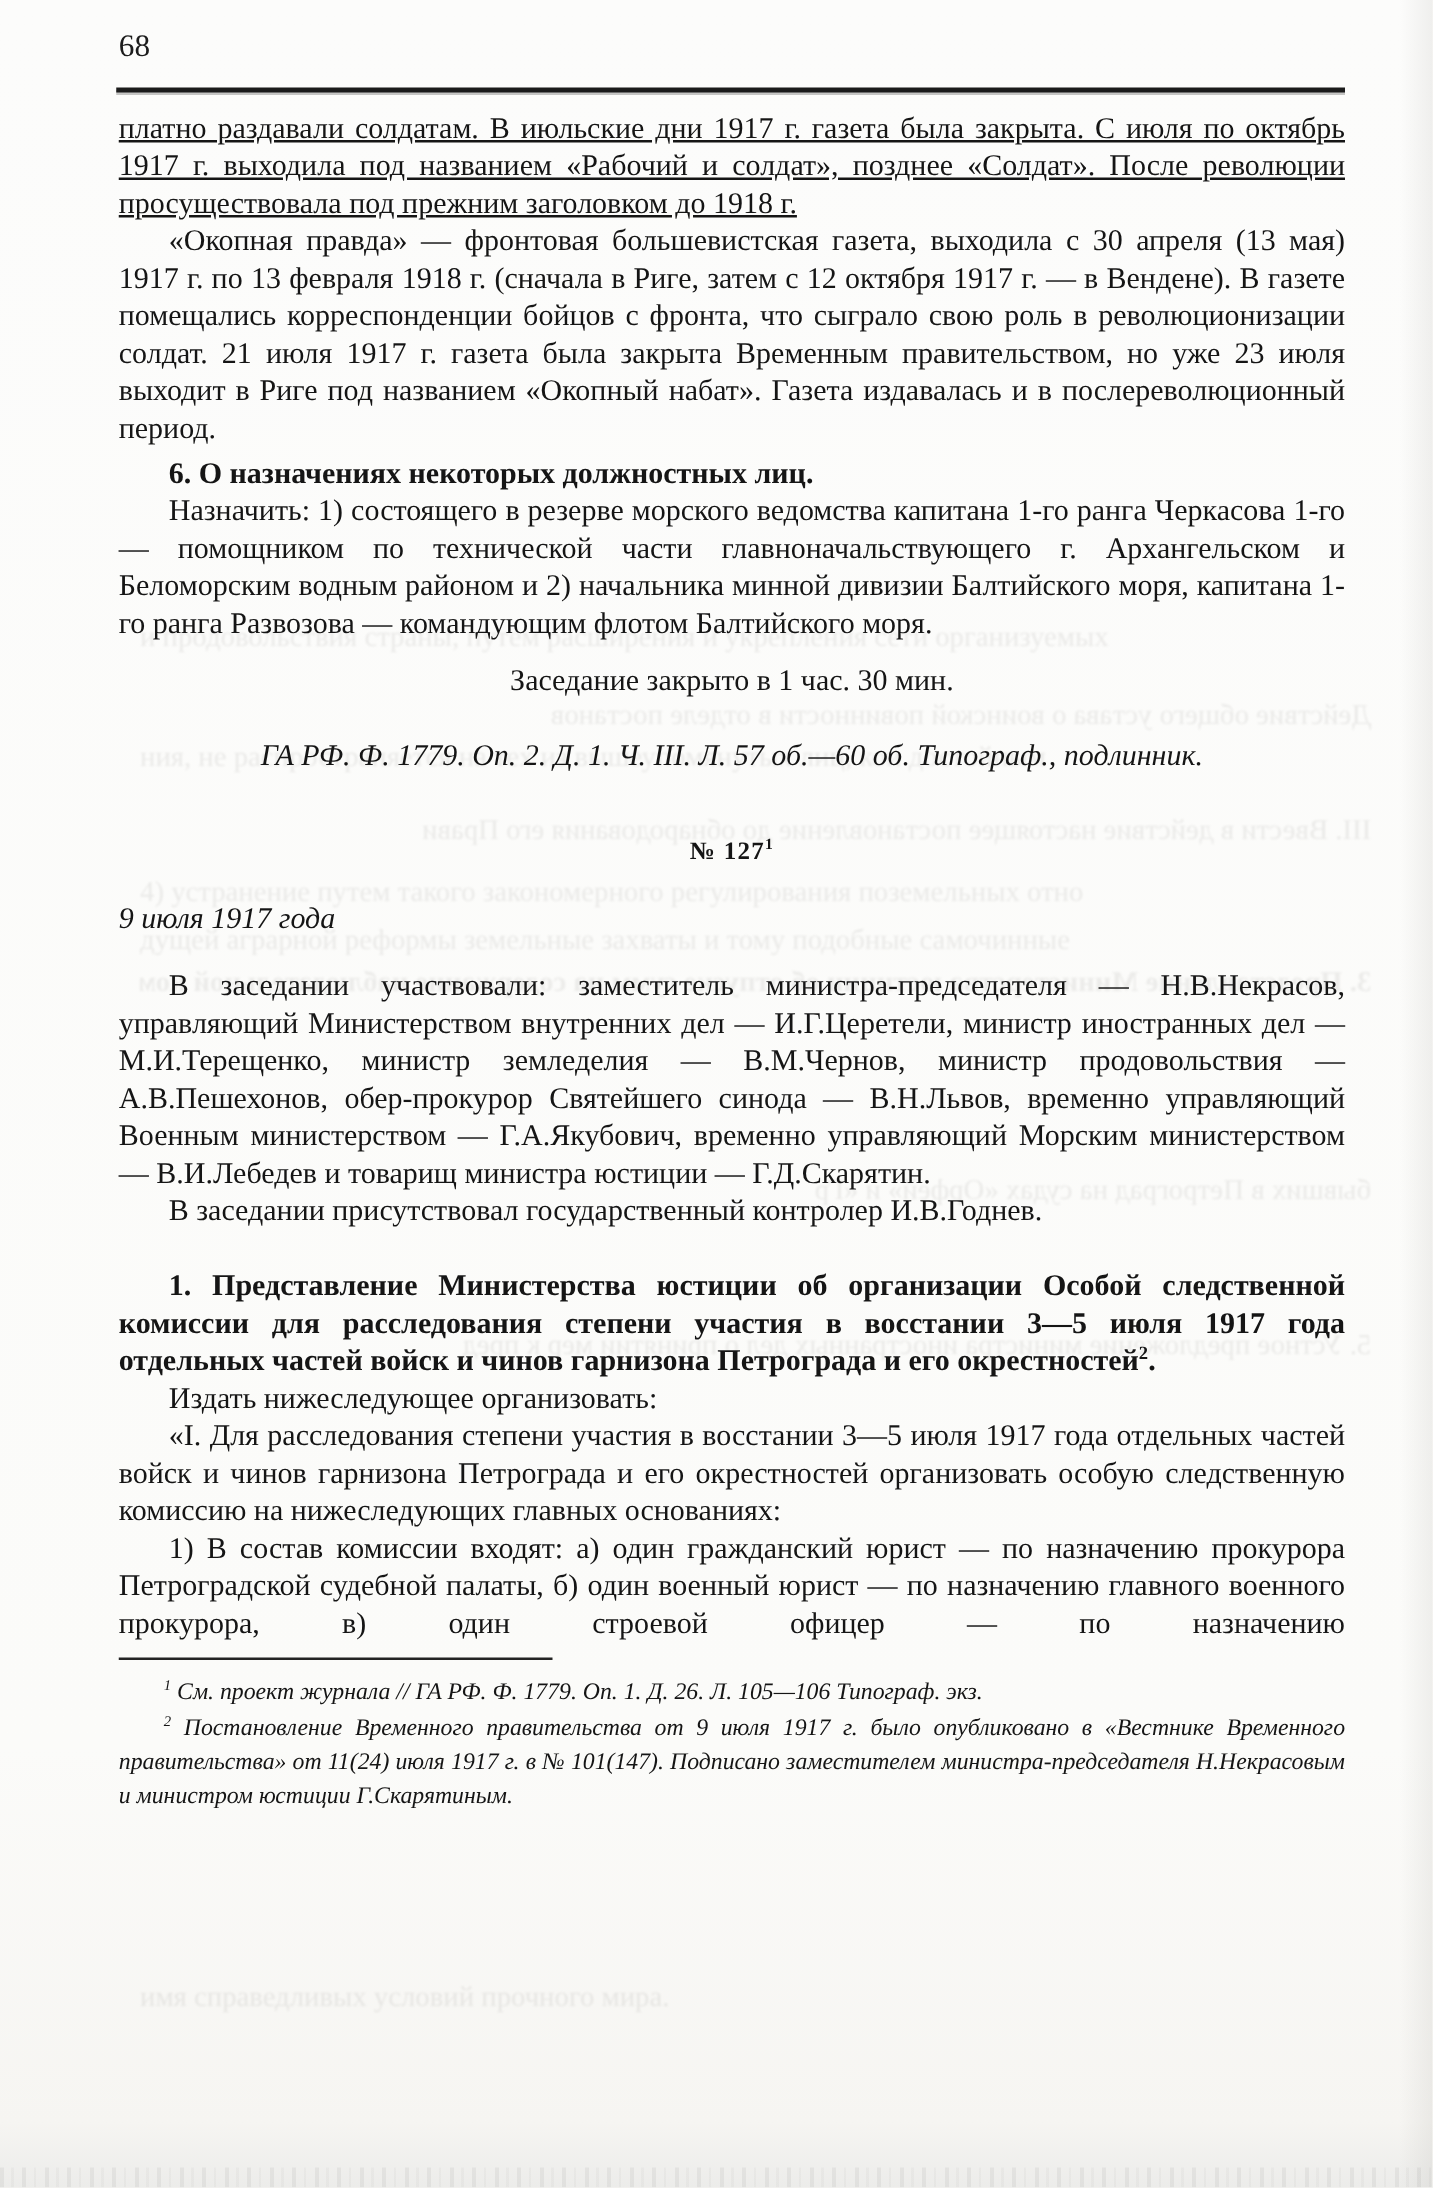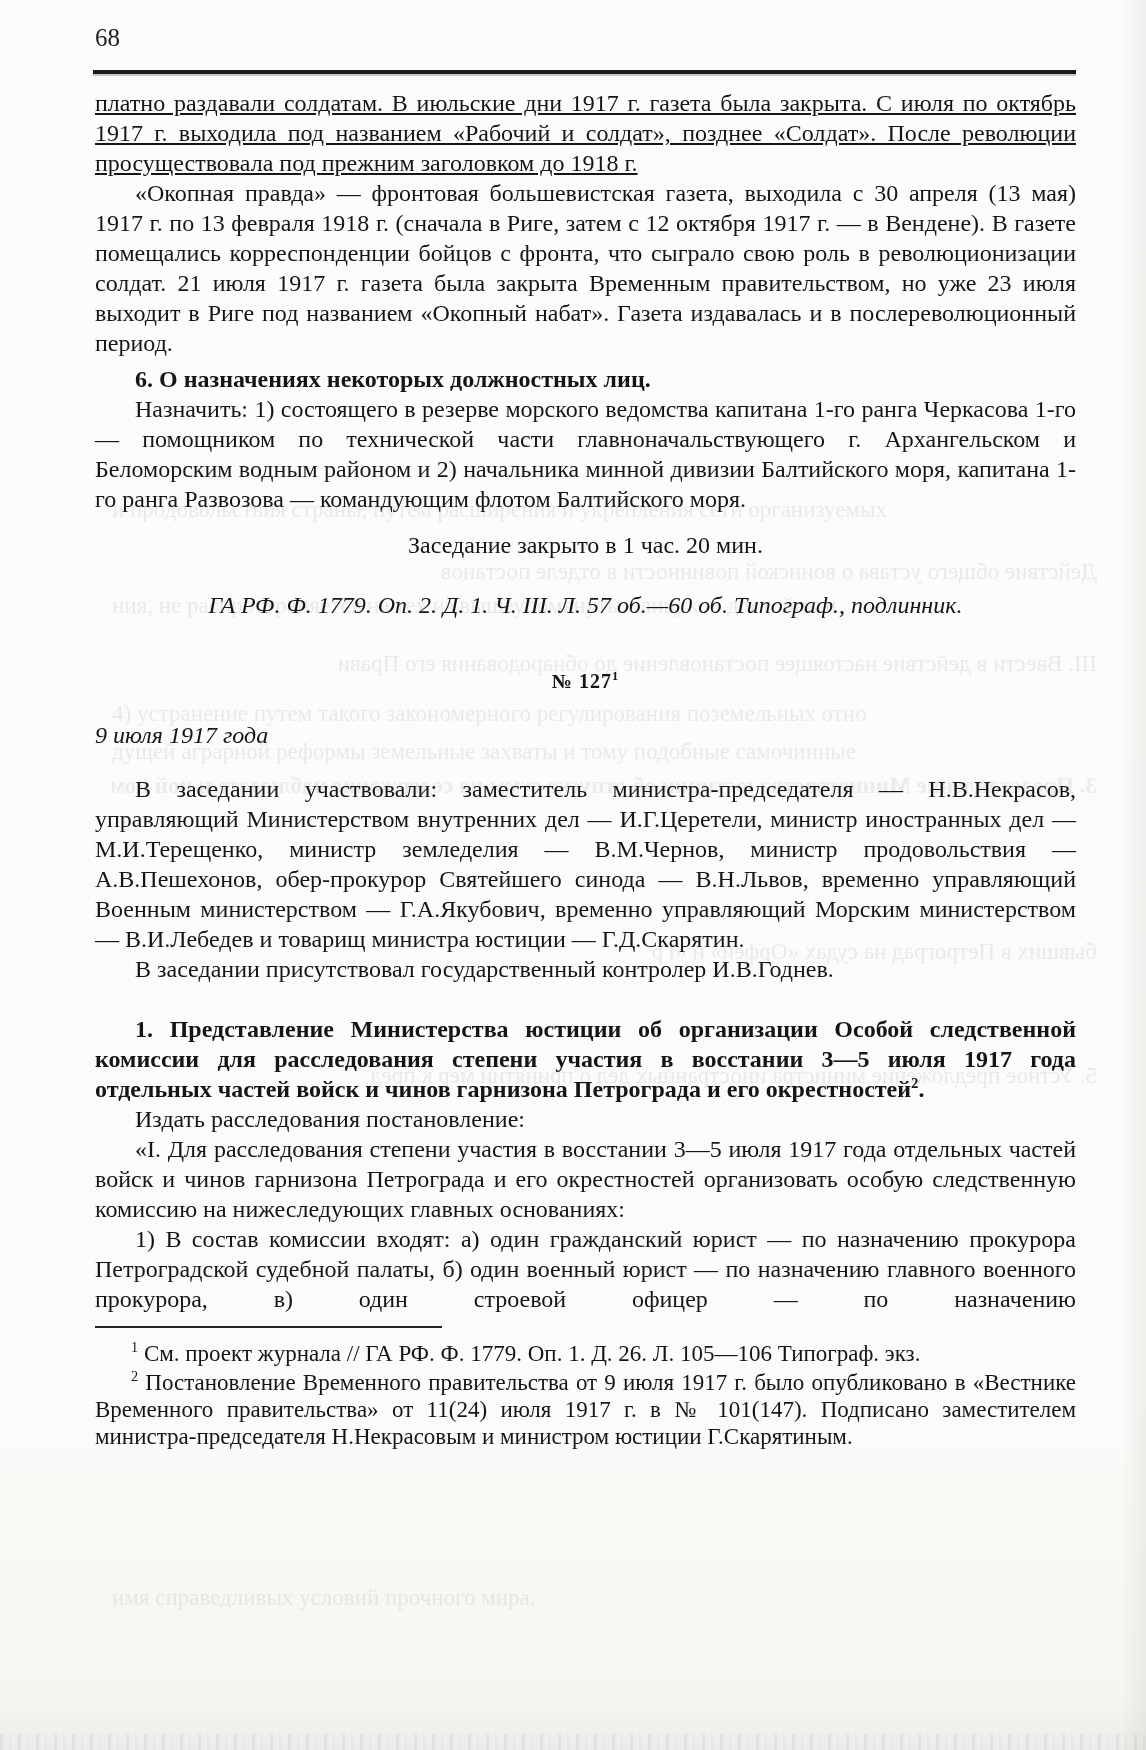--- a/index.html
+++ b/index.html
@@ -42,21 +42,21 @@
   .mt30{margin-top:30px !important;}
   .mt44{margin-top:44px !important;}
   .doc-number{
     font-size:20px;line-height:34px;font-weight:bold;letter-spacing:1px;
   }
   sup{font-size:0.62em;line-height:0;vertical-align:super;}
   .footnote-separator{
     width:347px;height:2px;background:#242424;margin-top:12px;
   }
   .footnote{
-    font-size:23px;line-height:27px;text-indent:36px !important;
+    font-size:19px;line-height:27px;text-indent:36px !important;font-style:italic;
   }
   .fn-first{margin-top:12px !important;}
   .fn-next{margin-top:2px !important;}
   
   .ghost{
     position:absolute;left:112px;width:985px;
     font-size:23px;line-height:28px;color:#8f8d89;
     opacity:.16;filter:blur(0.7px);
     white-space:nowrap;overflow:hidden;
     pointer-events:none;
@@ -97,36 +97,36 @@
   <div class="content">
 
     <p class="noind">платно раздавали солдатам. В июльские дни 1917 г. газета была закрыта. С июля по октябрь 1917 г. выходила под названием «Рабочий и солдат», позднее «Солдат». После революции просуществовала под прежним заголовком до 1918 г.</p>
 
     <p>«Окопная правда» — фронтовая большевистская газета, выходила с 30 апреля (13 мая) 1917 г. по 13 февраля 1918 г. (сначала в Риге, затем с 12 октября 1917 г. — в Вендене). В газете помещались корреспонденции бойцов с фронта, что сыграло свою роль в революционизации солдат. 21 июля 1917 г. газета была закрыта Временным правительством, но уже 23 июля выходит в Риге под названием «Окопный набат». Газета издавалась и в послереволюционный период.</p>
 
     <p class="bold mt6">6. О назначениях некоторых должностных лиц.</p>
 
     <p>Назначить: 1) состоящего в резерве морского ведомства капитана 1-го ранга Черкасова 1-го — помощником по технической части главноначальствующего г. Архангельском и Беломорским водным районом и 2) начальника минной дивизии Балтийского моря, капитана 1-го ранга Развозова — командующим флотом Балтийского моря.</p>
 
-    <p class="center mt16">Заседание закрыто в 1 час. 20 мин.</p>
+    <p class="center mt16">Заседание закрыто в 1 час. 30 мин.</p>
 
     <p class="center it mt30">ГА РФ. Ф. 1779. Оп. 2. Д. 1. Ч. III. Л. 57 об.—60 об. Типограф., подлинник.</p>
 
     <p class="center doc-number mt44"><span>№ 127</span><sup>1</sup></p>
 
     <p class="right it mt22">9 июля 1917 года</p>
 
     <p class="mt24">В заседании участвовали: заместитель министра-председателя — Н.В.Некрасов, управляющий Министерством внутренних дел — И.Г.Церетели, министр иностранных дел — М.И.Терещенко, министр земледелия — В.М.Чернов, министр продовольствия — А.В.Пешехонов, обер-прокурор Святейшего синода — В.Н.Львов, временно управляющий Военным министерством — Г.А.Якубович, временно управляющий Морским министерством — В.И.Лебедев и товарищ министра юстиции — Г.Д.Скарятин.</p>
 
     <p>В заседании присутствовал государственный контролер И.В.Годнев.</p>
 
 
     <p class="bold mt30"><span>1. Представление Министерства юстиции об организации Особой следственной комиссии для расследования степени участия в восстании 3—5 июля 1917 года отдельных частей войск и чинов гарнизона Петрограда и его окрестностей</span><sup>2</sup><span>.</span></p>
 
-    <p>Издать расследования постановление:</p>
+    <p>Издать нижеследующее организовать:</p>
 
     <p>«I. Для расследования степени участия в восстании 3—5 июля 1917 года отдельных частей войск и чинов гарнизона Петрограда и его окрестностей организовать особую следственную комиссию на нижеследующих главных основаниях:</p>
 
     <p class="fill">1) В состав комиссии входят: а) один гражданский юрист — по назначению прокурора Петроградской судебной палаты, б) один военный юрист — по назначению главного военного прокурора, в) один строевой офицер — по назначению</p>
 
     <div class="footnote-separator"></div>
 
     <p class="footnote fn-first"><sup>1</sup> <span>См. проект журнала // ГА РФ. Ф. 1779. Оп. 1. Д. 26. Л. 105—106 Типограф. экз.</span></p>
 
     <p class="footnote fn-next"><sup>2</sup> <span>Постановление Временного правительства от 9 июля 1917 г. было опубликовано в «Вестнике Временного правительства» от 11(24) июля 1917 г. в № 101(147). Подписано заместителем министра-председателя Н.Некрасовым и министром юстиции Г.Скарятиным.</span></p>

